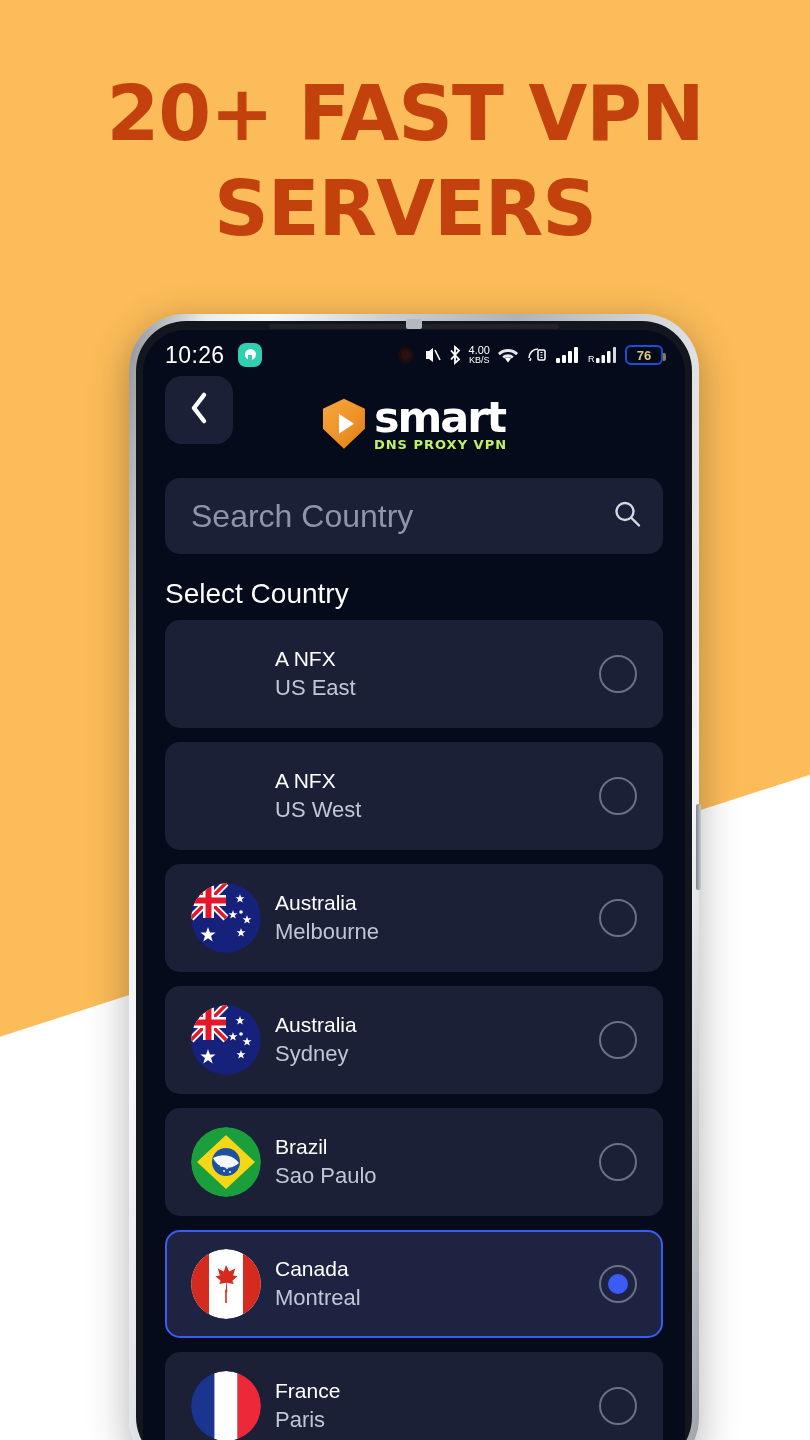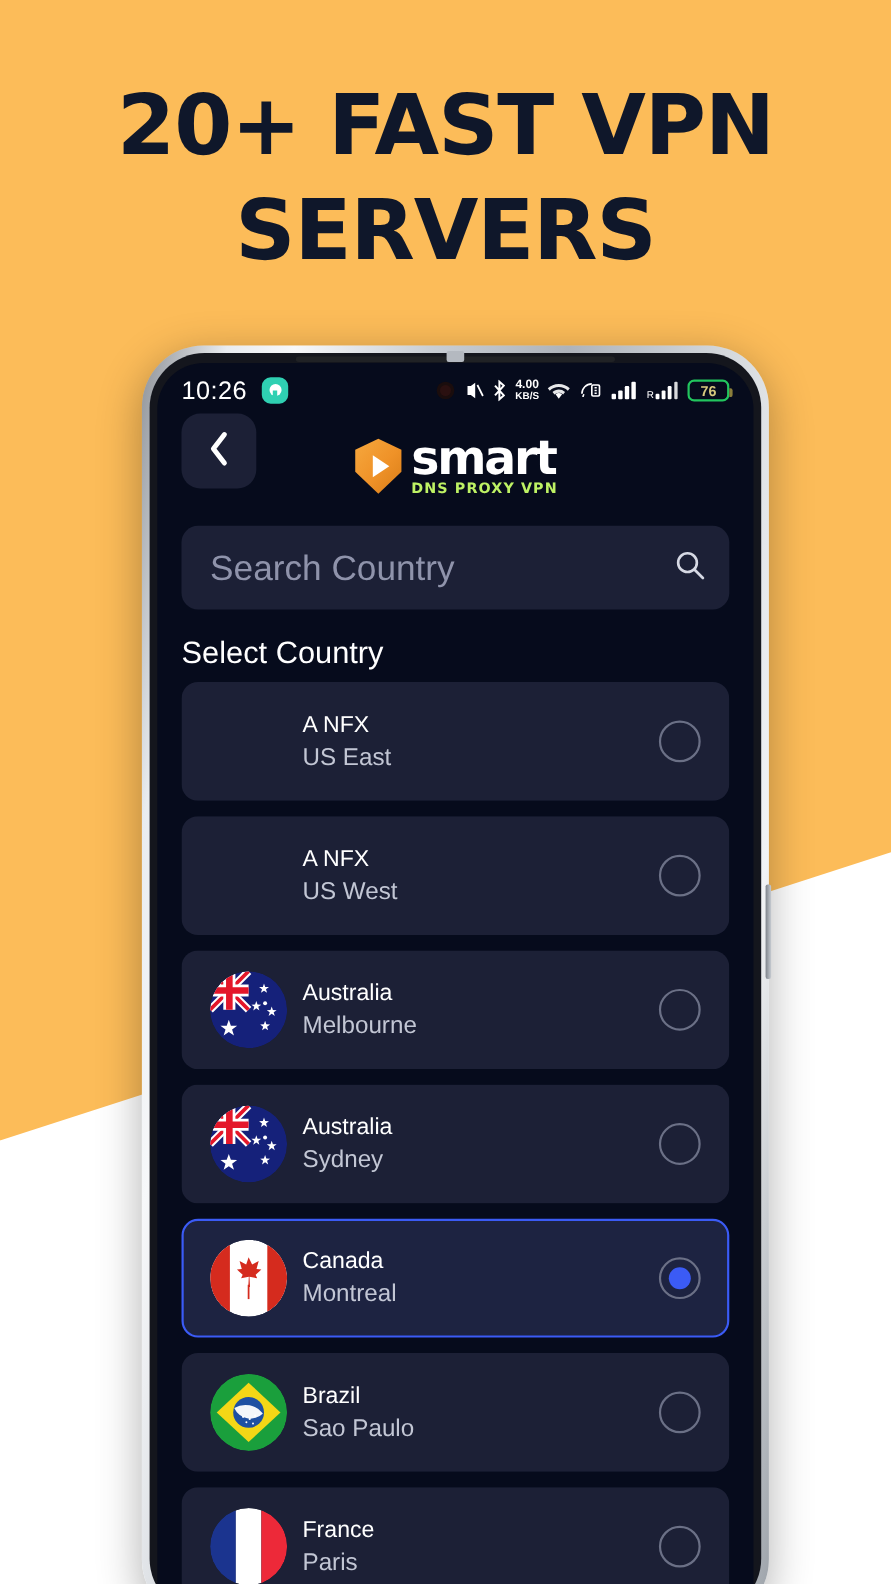--- a/index.html
+++ b/index.html
@@ -16,21 +16,21 @@
   #bg .orange {
     position:absolute; inset:0;
     background:#fcbc59;
     clip-path: polygon(0% 0%, 100% 0%, 100% 53.8%, 0% 72.0%);
   }
 
   
   #headline {
     position:absolute; top:66px; left:0; width:810px;
     z-index:3; text-align:center;
-    color:#0f172a;
+    color:#c2410c;
     font-family:"DejaVu Sans", sans-serif;
     font-weight:bold;
     font-size:76px;
     line-height:1.25;
     letter-spacing:-1px;
   }
   #headline .l2 { display:block; }
 
   
   #phone {
@@ -87,24 +87,24 @@
     content:""; position:absolute; left:7px; top:6px;
     width:11px; height:11px; border-radius:50%;
     background:#ffffff;
   }
   .sb-appicon::before{
     content:""; position:absolute; left:10px; top:12px;
     width:4px; height:7px; background:#2fd0b2; z-index:2;
   }
   .sb-right { margin-left:auto; display:flex; align-items:center; gap:7px; }
   .sb-right svg { display:block; }
-  .sb-speed { font-size:11px; line-height:1.0; text-align:center; font-weight:bold; }
+  .sb-speed { font-size:11px; line-height:1.0; text-align:center; font-weight:normal; }
   .sb-speed .u { font-size:9px; display:block; }
   .sb-batt {
-    width:38px; height:20px; border:2px solid #22c55e; border-radius:6px;
+    width:38px; height:20px; border:2px solid #1d4ed8; border-radius:6px;
     display:flex; align-items:center; justify-content:center;
     font-size:13px; font-weight:bold; color:#d8c97e; position:relative;
   }
   .sb-batt::after{
     content:""; position:absolute; right:-5px; top:6px;
     width:3px; height:8px; border-radius:0 2px 2px 0; background:#8a7e3b;
   }
 
   
   .app-header {
@@ -380,41 +380,20 @@
           <circle cx="50" cy="29" r="1.8"></circle>
         </g>
       </g>
             </svg></span>
           <div class="row-text">
             <div class="row-title">Australia</div>
             <div class="row-sub">Sydney</div>
           </div>
           <span class="radio"></span>
         </div>
-        <div class="row selected">
-          <span class="flag"><svg viewBox="0 0 70 70" width="70" height="70">
-      <clipPath id="cC">
-                <circle cx="35" cy="35" r="35"></circle>
-              </clipPath>
-      <g clip-path="url(#cC)">
-        <rect width="70" height="70" fill="#ffffff"></rect>
-        <rect x="0" y="0" width="18" height="70" fill="#d52b1e"></rect>
-        <rect x="52" y="0" width="18" height="70" fill="#d52b1e"></rect>
-        <path fill="#d52b1e" d="M35 16 l3.2 6.6 6-3.2 -2 7.2 4.4.6 -5.2 4.6 1.4 3.3 -7-1.4 .5 9.2h-1.6l.5-9.2 -7 1.4 1.4-3.3 -5.2-4.6 4.4-.6 -2-7.2 6 3.2z"></path>
-        <rect x="34.2" y="41" width="1.6" height="13" fill="#d52b1e"></rect>
-      </g>
-            </svg></span>
-          <div class="row-text">
-            <div class="row-title">Canada</div>
-            <div class="row-sub">Montreal</div>
-          </div>
-          <span class="radio on">
-            <span class="dot"></span>
-          </span>
-        </div>
         <div class="row">
           <span class="flag"><svg viewBox="0 0 70 70" width="70" height="70">
       <clipPath id="cB">
                 <circle cx="35" cy="35" r="35"></circle>
               </clipPath>
       <g clip-path="url(#cB)">
         <rect width="70" height="70" fill="#1a9f3c"></rect>
         <path d="M35 8 L64 35 L35 62 L6 35 Z" fill="#f4d716"></path>
         <circle cx="35" cy="35" r="14" fill="#1e50a2"></circle>
         <path d="M22 31 a16 16 0 0026 5 a20 20 0 00-26-5z" fill="#fff" opacity=".95"></path>
@@ -426,20 +405,41 @@
           <circle cx="39" cy="45" r="0.9"></circle>
         </g>
       </g>
             </svg></span>
           <div class="row-text">
             <div class="row-title">Brazil</div>
             <div class="row-sub">Sao Paulo</div>
           </div>
           <span class="radio"></span>
         </div>
+        <div class="row selected">
+          <span class="flag"><svg viewBox="0 0 70 70" width="70" height="70">
+      <clipPath id="cC">
+                <circle cx="35" cy="35" r="35"></circle>
+              </clipPath>
+      <g clip-path="url(#cC)">
+        <rect width="70" height="70" fill="#ffffff"></rect>
+        <rect x="0" y="0" width="18" height="70" fill="#d52b1e"></rect>
+        <rect x="52" y="0" width="18" height="70" fill="#d52b1e"></rect>
+        <path fill="#d52b1e" d="M35 16 l3.2 6.6 6-3.2 -2 7.2 4.4.6 -5.2 4.6 1.4 3.3 -7-1.4 .5 9.2h-1.6l.5-9.2 -7 1.4 1.4-3.3 -5.2-4.6 4.4-.6 -2-7.2 6 3.2z"></path>
+        <rect x="34.2" y="41" width="1.6" height="13" fill="#d52b1e"></rect>
+      </g>
+            </svg></span>
+          <div class="row-text">
+            <div class="row-title">Canada</div>
+            <div class="row-sub">Montreal</div>
+          </div>
+          <span class="radio on">
+            <span class="dot"></span>
+          </span>
+        </div>
         <div class="row">
           <span class="flag"><svg viewBox="0 0 70 70" width="70" height="70">
       <clipPath id="cF">
                 <circle cx="35" cy="35" r="35"></circle>
               </clipPath>
       <g clip-path="url(#cF)">
         <rect x="0" width="23.4" height="70" fill="#1b348f"></rect>
         <rect x="23.4" width="23.2" height="70" fill="#ffffff"></rect>
         <rect x="46.6" width="23.4" height="70" fill="#ed2939"></rect>
       </g>

